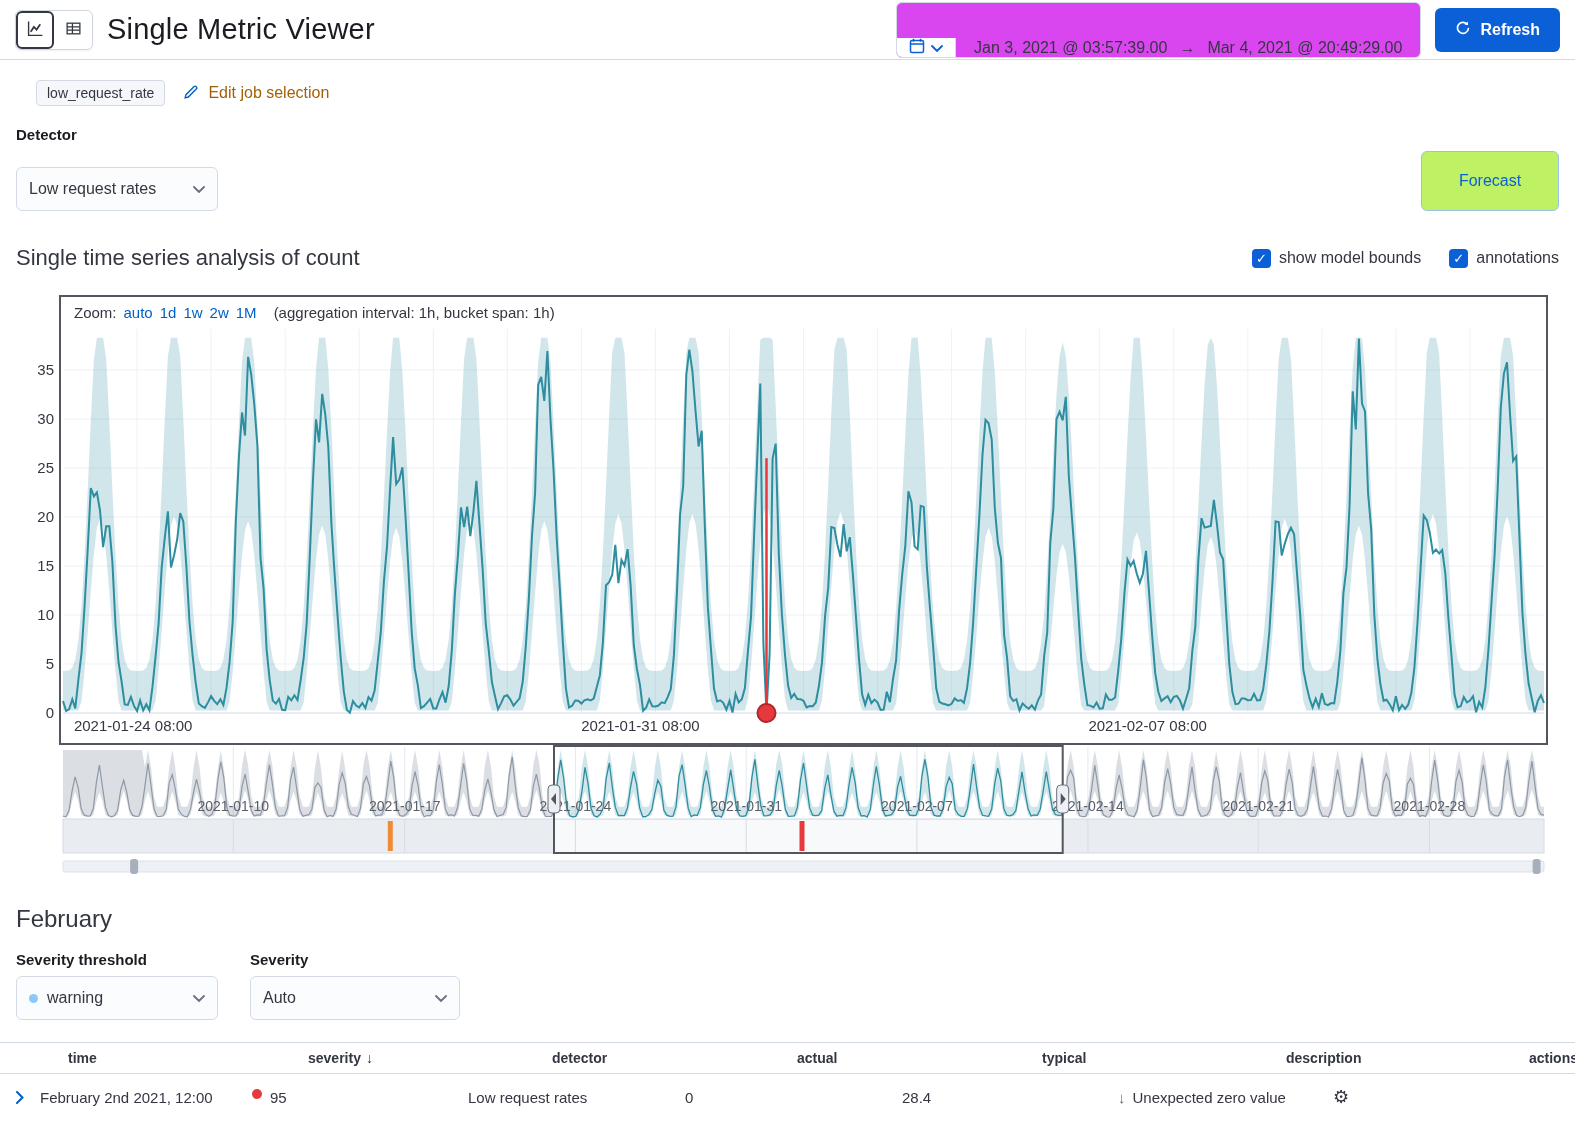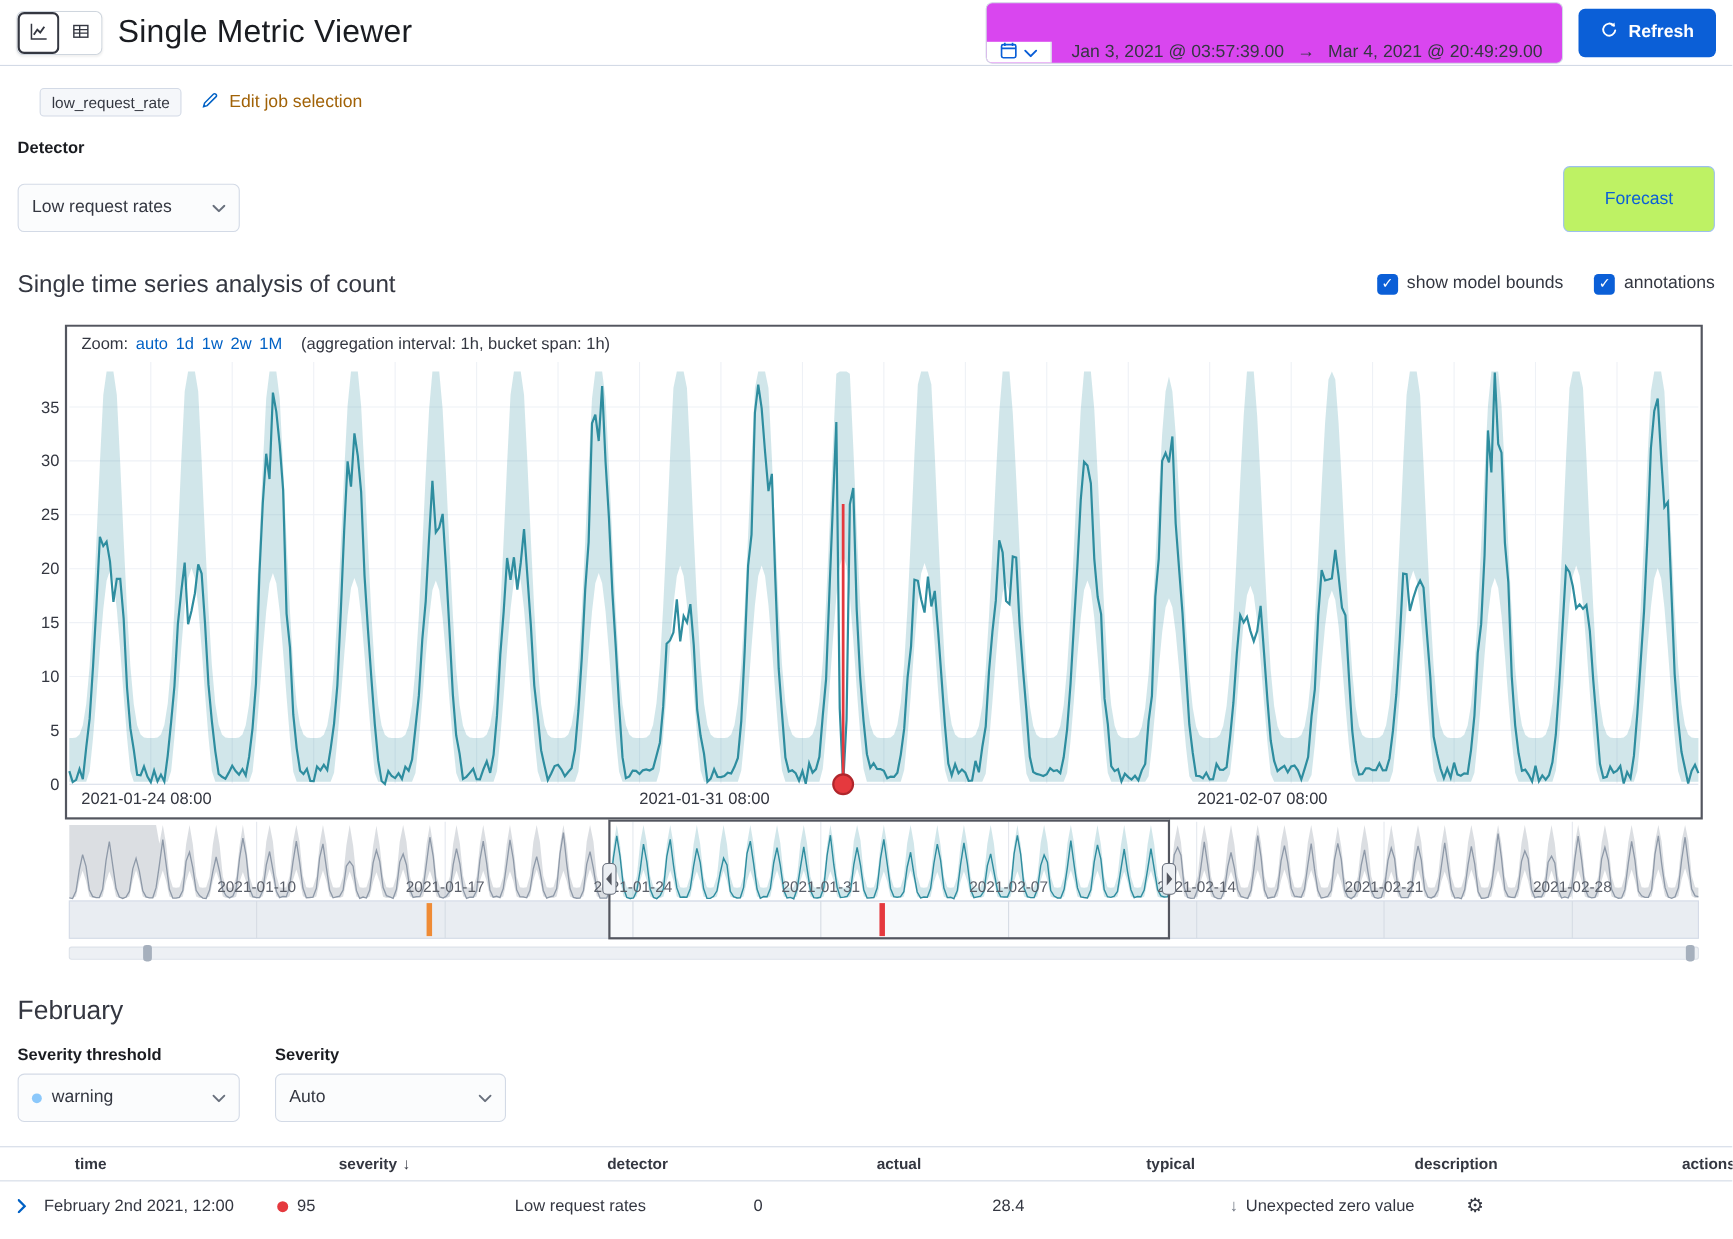--- a/index.html
+++ b/index.html
@@ -76,21 +76,21 @@
   .t-head, .t-row { display:grid;
     grid-template-columns:40px 212px 216px 217px 217px 216px 215px 1fr;
     align-items:center; }
   .t-head { border-top:1px solid #d3dae6; border-bottom:1px solid #d3dae6;
     padding:7px 0; font-size:14px; font-weight:700;gap:28px; }
   .t-head .hc { display:flex; align-items:center; gap:5px; cursor:pointer; }
   .sort-icon { font-size:14px; }
   .t-row { padding:12px 0; }
   .expand-btn { background:none; border:none; cursor:pointer; display:flex;
     align-items:center; justify-content:center; width:100%; }
-  .sev-cell { display:flex; align-items:center; gap:8px; }
+  .sev-cell { display:flex; align-items:flex-start; gap:8px; }
   .row-dot { width:10px; height:10px; border-radius:50%; background:#e5393e; }
   .desc-cell { display:flex; align-items:center; gap:7px; }
   .dir-arrow { color:#69707d; }
   .gear-btn { background:none; border:none; font-size:18px; color:#343741; cursor:pointer;
     font-family:inherit; }
 </style>
 </head>
 <body>
 
 <div class="page">

